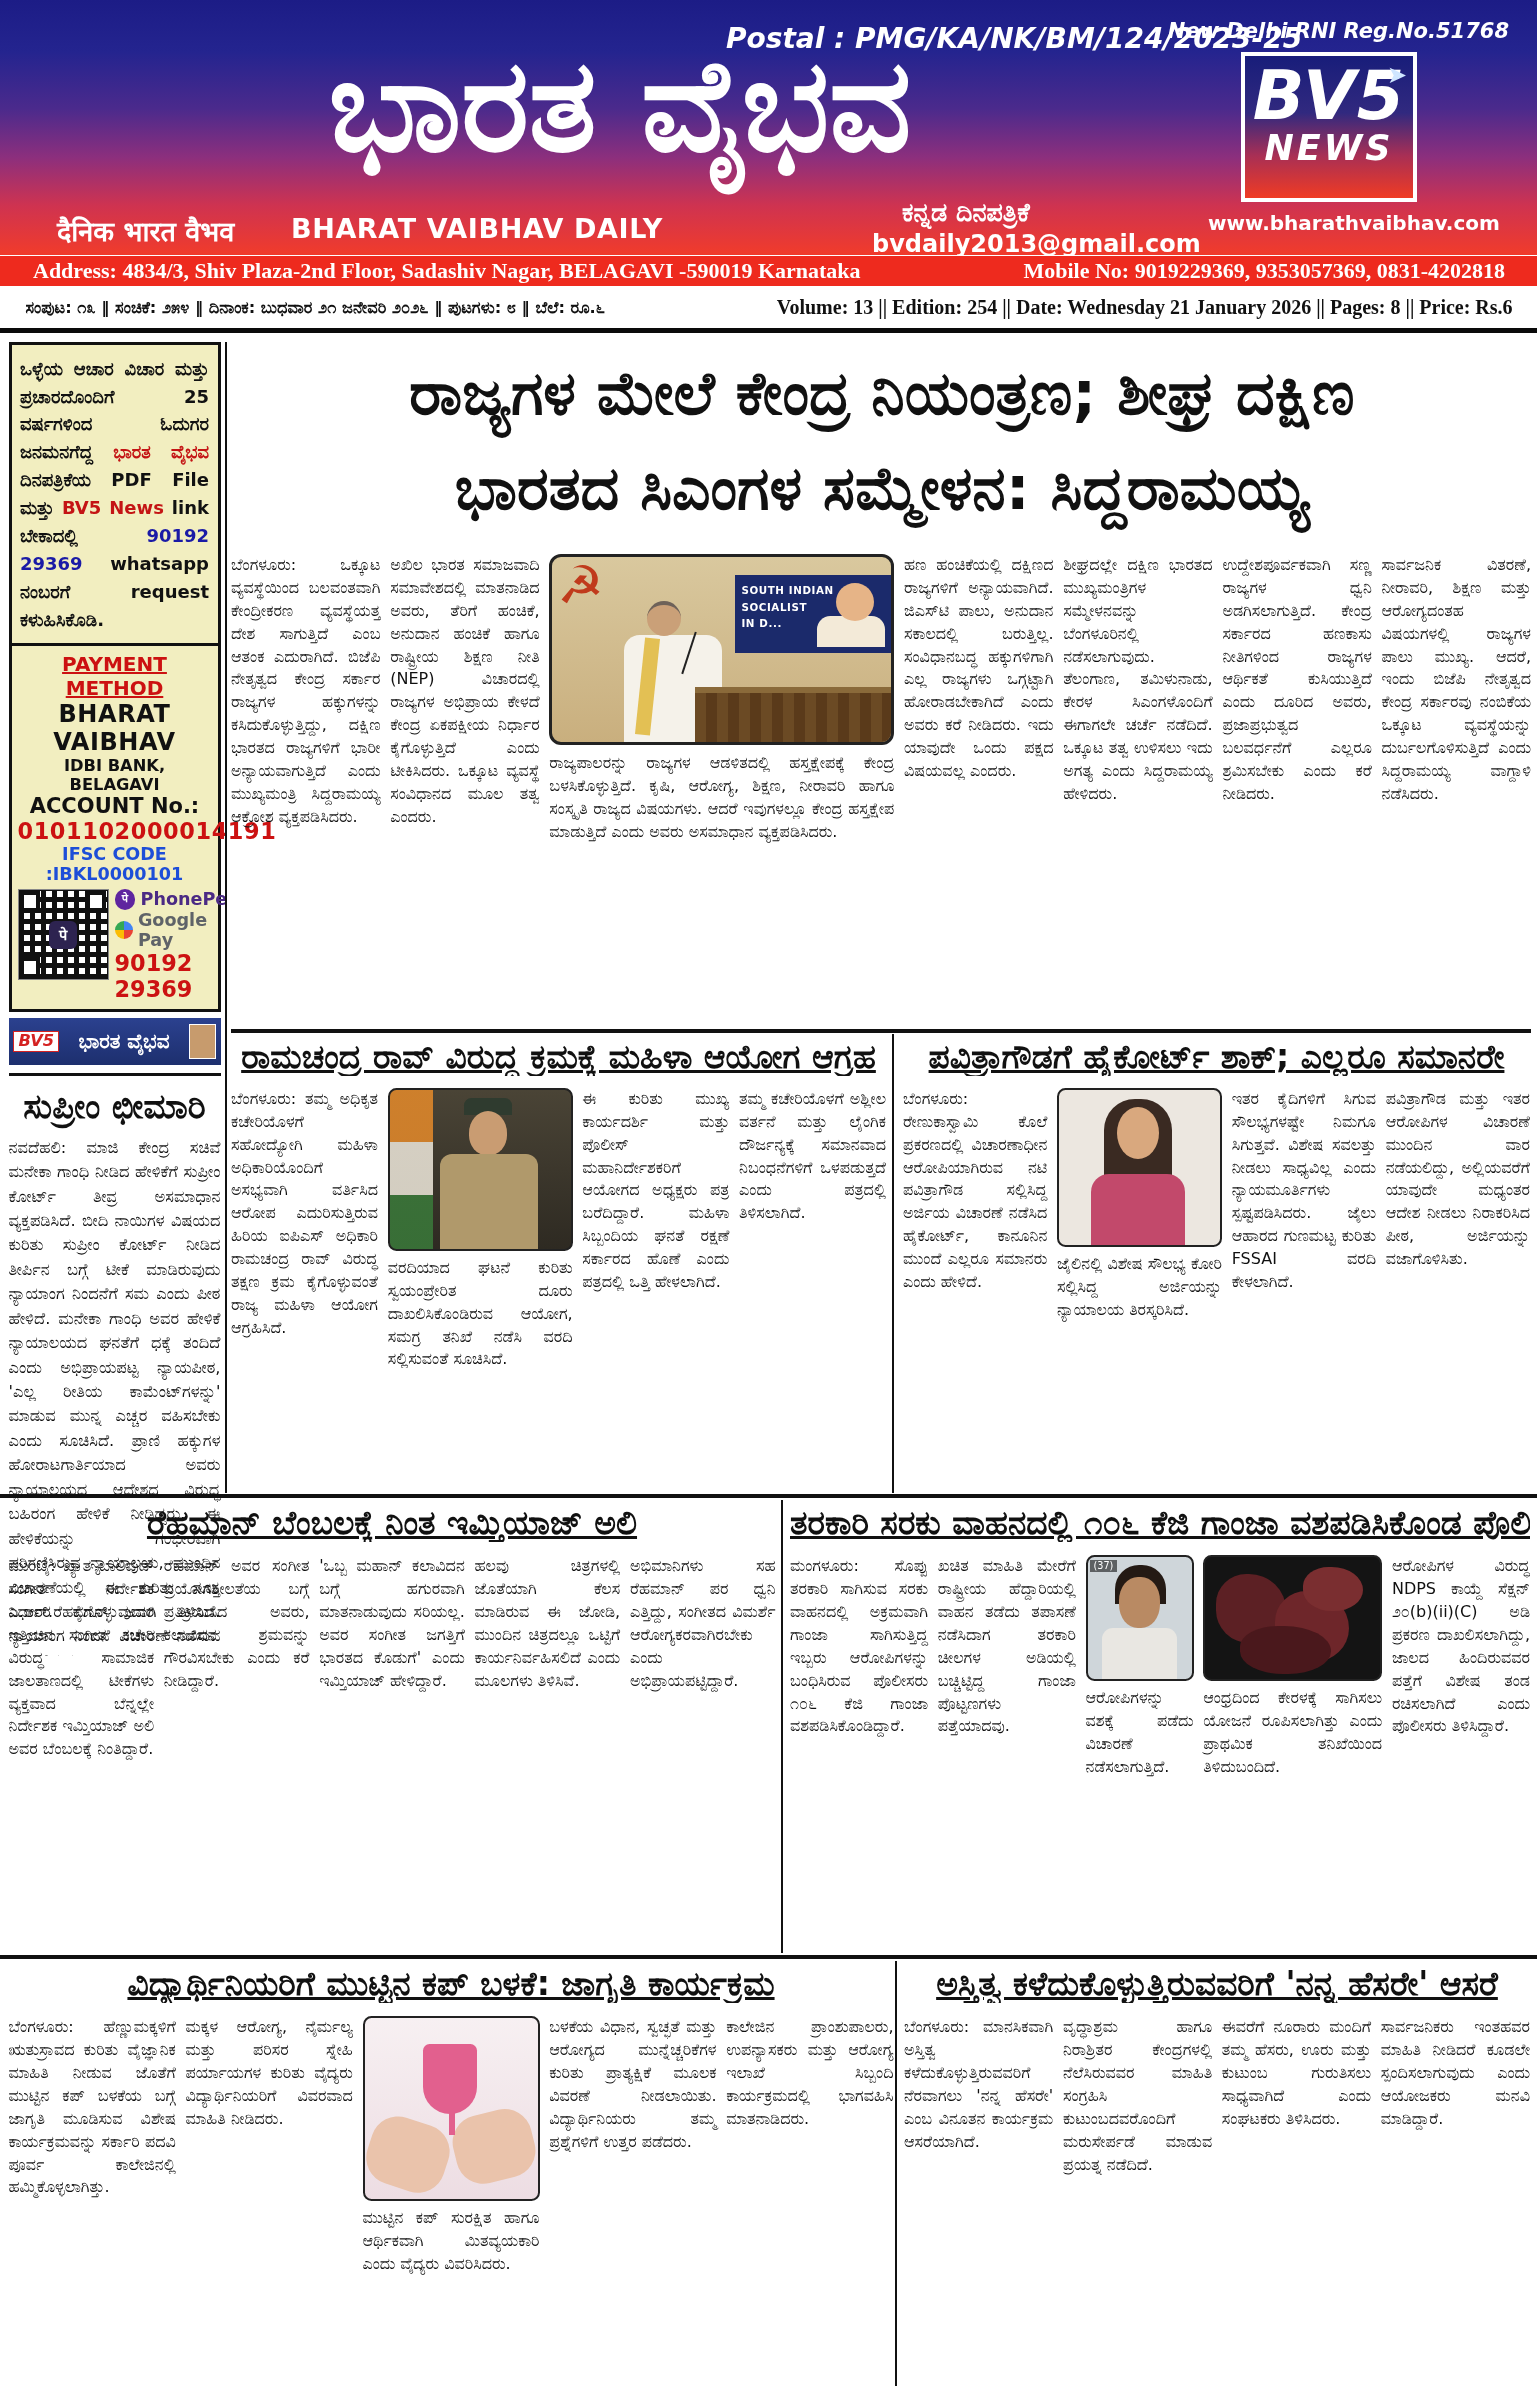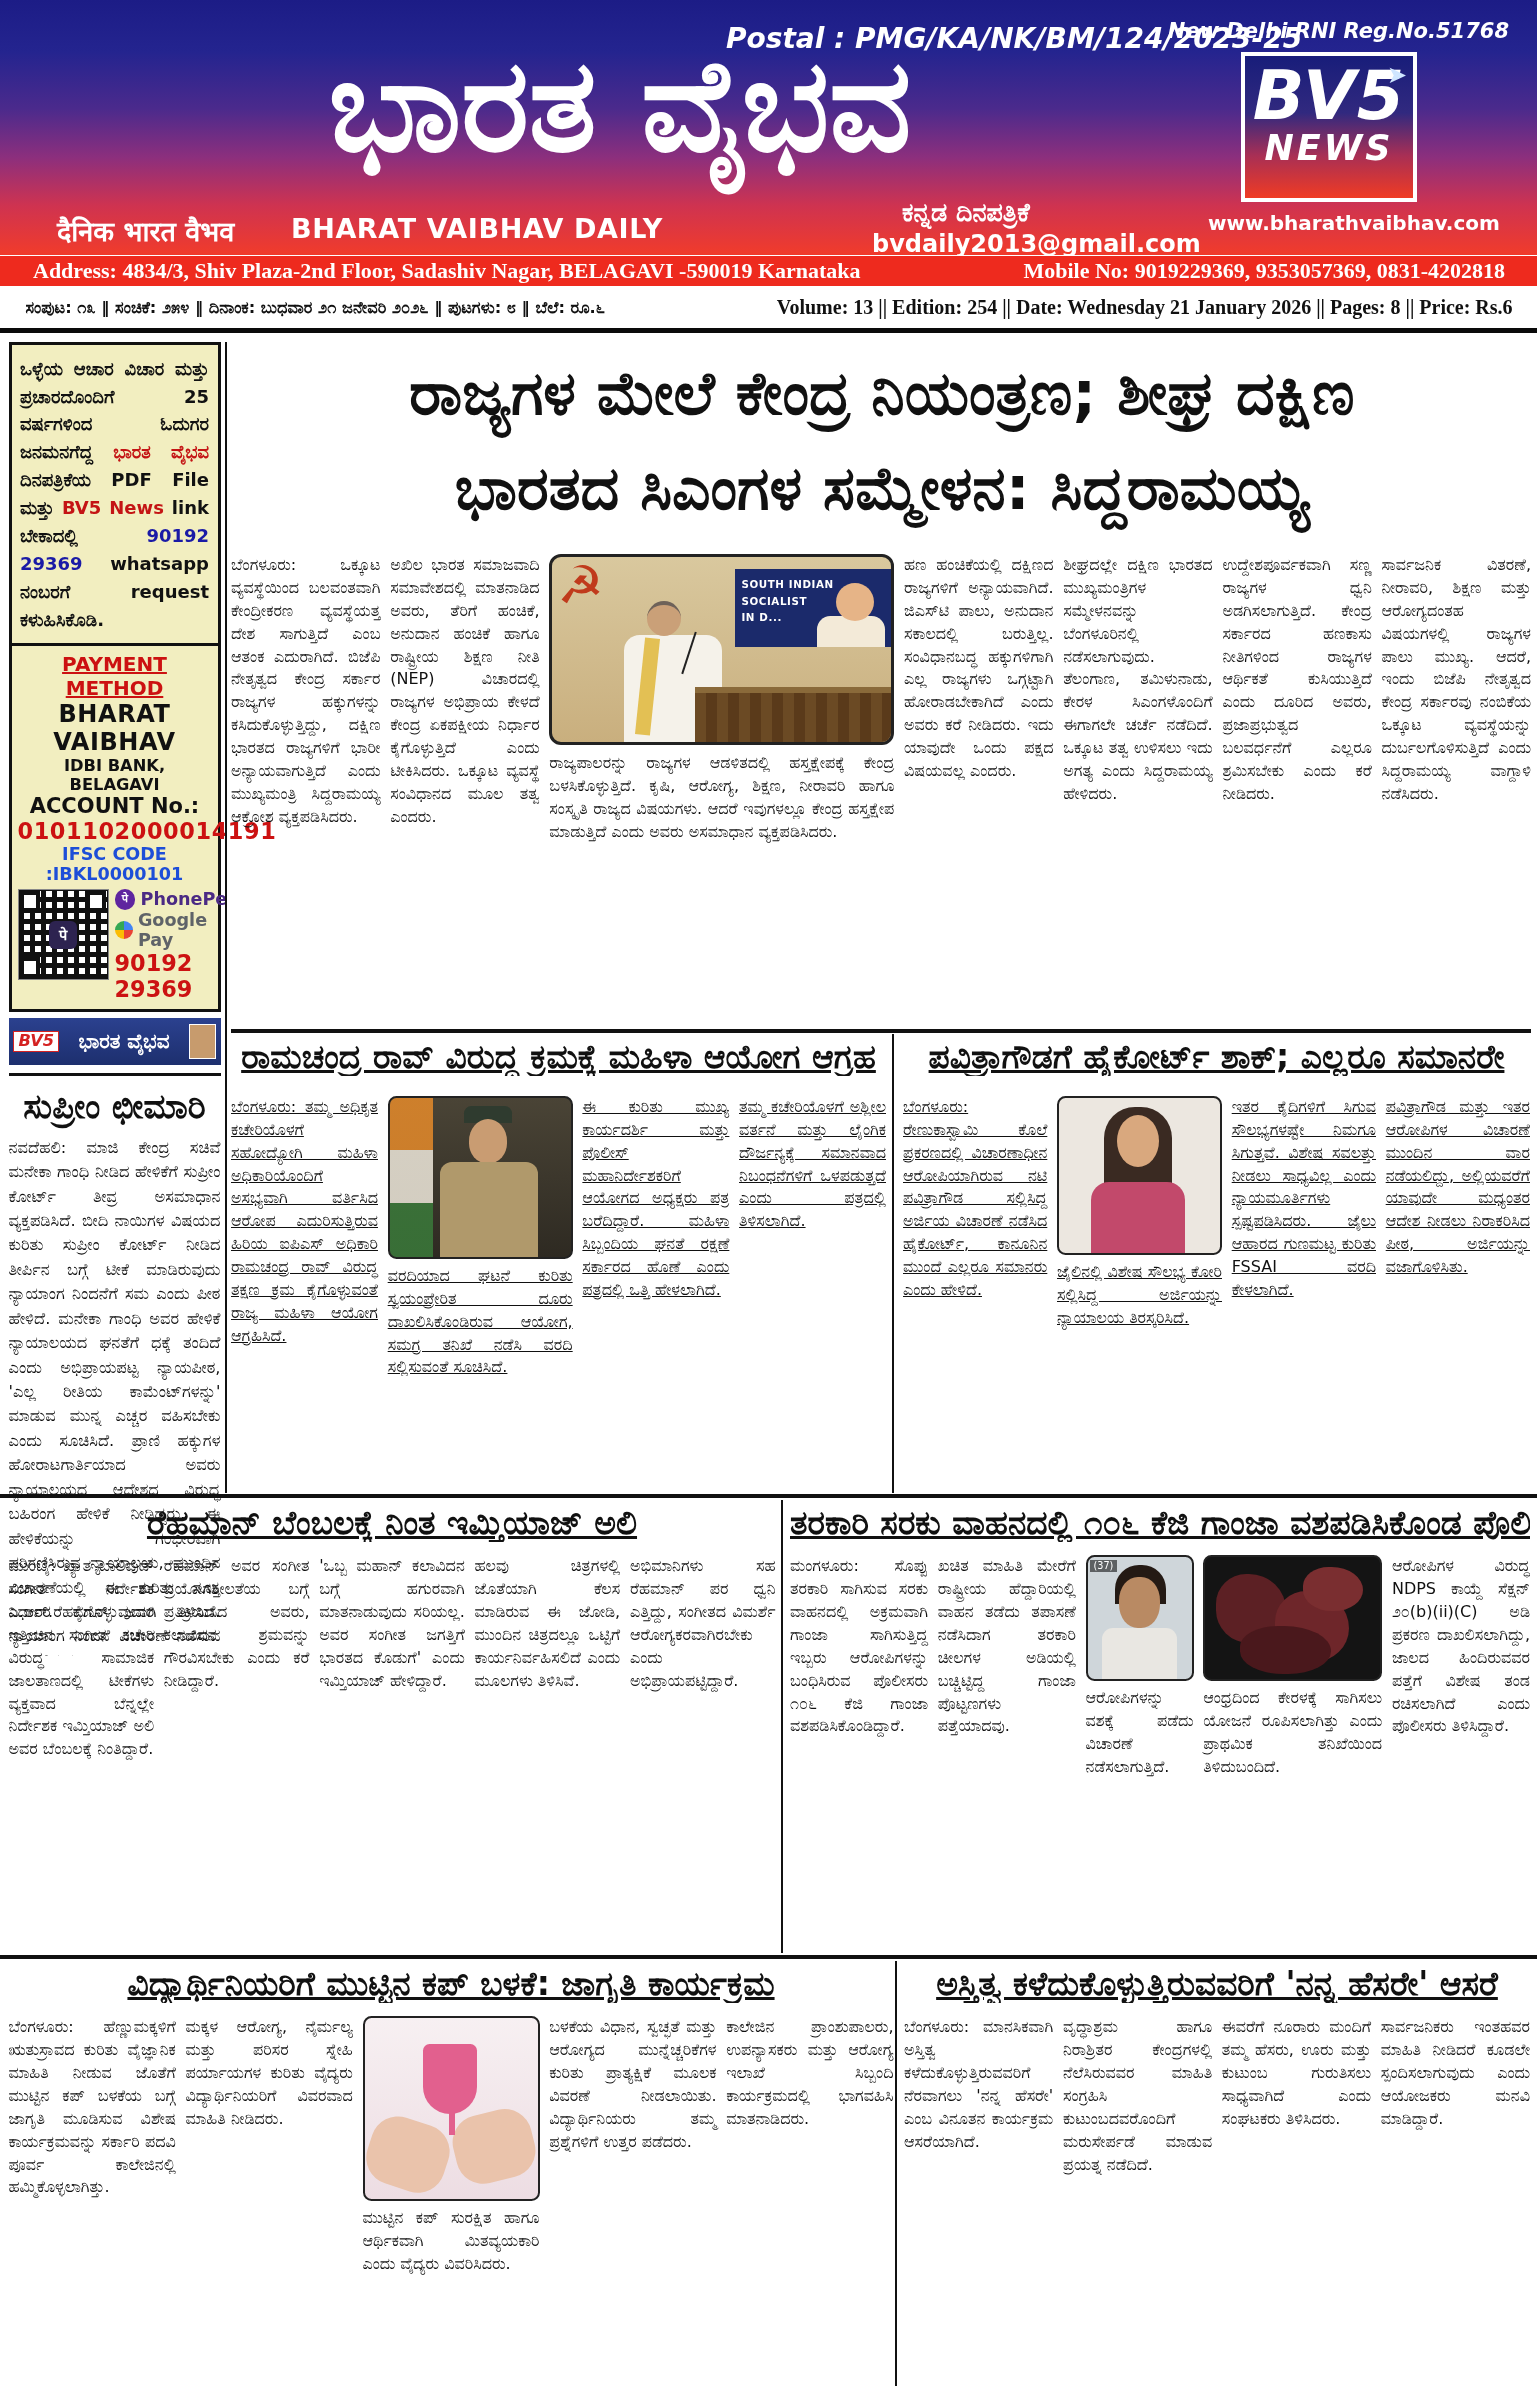--- a/index.html
+++ b/index.html
@@ -90,35 +90,35 @@
   .mh{left:237px;top:346px;width:1290px;text-align:center;font-weight:800;font-size:60px;line-height:1.58;}
   .body-flex{display:flex;gap:9.7px;overflow:hidden;}
   .col{flex:1;font-size:16px;line-height:1.43;text-align:justify;}
   .a1{left:231px;top:554px;width:1300px;height:471px;}
   .photocell{flex:0 0 345px;width:345px;}
   .photo{height:191px;border:3px solid #222;border-radius:12px;position:relative;overflow:hidden;
          background:linear-gradient(180deg,#d9c89e,#c9af7e);}
   .pc-cap{margin-top:7.3px;font-size:16px;line-height:1.43;text-align:justify;}
 
   .ph-emblem{position:absolute;top:0;left:4.8px;font-size:52px;color:#c03a1c;line-height:1.1;}
-  .ph-banner{position:absolute;top:12px;right:0;width:46%;height:42%;background:#1b2a6b;color:#fff;
+  .ph-banner{position:absolute;top:18px;right:0;width:46%;height:42%;background:#1b2a6b;color:#fff;
              padding:7.3px 6px;font-size:10.3px;font-weight:bold;letter-spacing:0.6px;line-height:1.6;}
   .ph-gandhi{position:absolute;top:14%;right:5%;width:38px;height:38px;border-radius:50%;background:#e6b487;}
   .ph-gandhi-b{position:absolute;top:32%;right:2%;width:68px;height:31px;background:#f3ead8;border-radius:13.3px 13.3px 0 0;}
   .ph-head{position:absolute;left:28%;top:24%;width:34px;height:35px;border-radius:50%;background:#caa078;border-top:4.8px solid #6e6259;}
   .ph-bodyw{position:absolute;left:21%;top:42%;width:98px;height:115px;background:#f5f2ea;border-radius:15.7px 15.7px 0 0;}
   .ph-shawl{position:absolute;left:26%;top:44%;width:14.5px;height:97px;background:#e3c054;transform:rotate(6deg);}
   .ph-mic{position:absolute;left:40%;top:40%;width:2.4px;height:44px;background:#222;transform:rotate(18deg);}
   .ph-podium{position:absolute;bottom:0;right:0;width:58%;height:30%;
              background:repeating-linear-gradient(90deg,#6b4a24 0 11px,#5a3a1a 11px 22px);border-top:6px solid #8a6a3a;}
 
   .r2l{left:231px;top:1039px;width:655px;}
   .r2r{left:903px;top:1039px;width:627px;}
   .hl-md{font-size:33px;font-weight:800;text-align:center;line-height:1.12;white-space:nowrap;overflow:hidden;text-decoration:underline;}
-  .r2body{margin-top:20px;height:399px;text-decoration:underline;}
+  .r2body{margin-top:12px;height:399px;}
   .pcell-off{flex:0 0 185px;width:185px;}
   .img-sm{border:2.4px solid #222;border-radius:8.5px;position:relative;overflow:hidden;}
   .img-officer{height:163px;background:linear-gradient(180deg,#4a4436,#2e2a22);}
   .off-flag{position:absolute;left:0;top:0;width:24%;height:100%;opacity:.85;
             background:linear-gradient(180deg,#e58a2a 0 33%,#efe9dc 33% 66%,#3a7a3a 66% 100%);}
   .off-cap{position:absolute;left:41%;top:5%;width:48px;height:17px;border-radius:7.3px 7.3px 0 0;background:#2f3b2f;}
   .off-face{position:absolute;left:44%;top:13%;width:38px;height:44px;border-radius:50% 50% 45% 45%;background:#c99c72;}
   .off-body{position:absolute;left:28%;top:40%;width:54%;height:62%;background:#b0996b;border-radius:12px 12px 0 0;}
   .pcell-w{flex:0 0 165px;width:165px;}
   .img-woman{height:159px;background:#ece7e0;}

